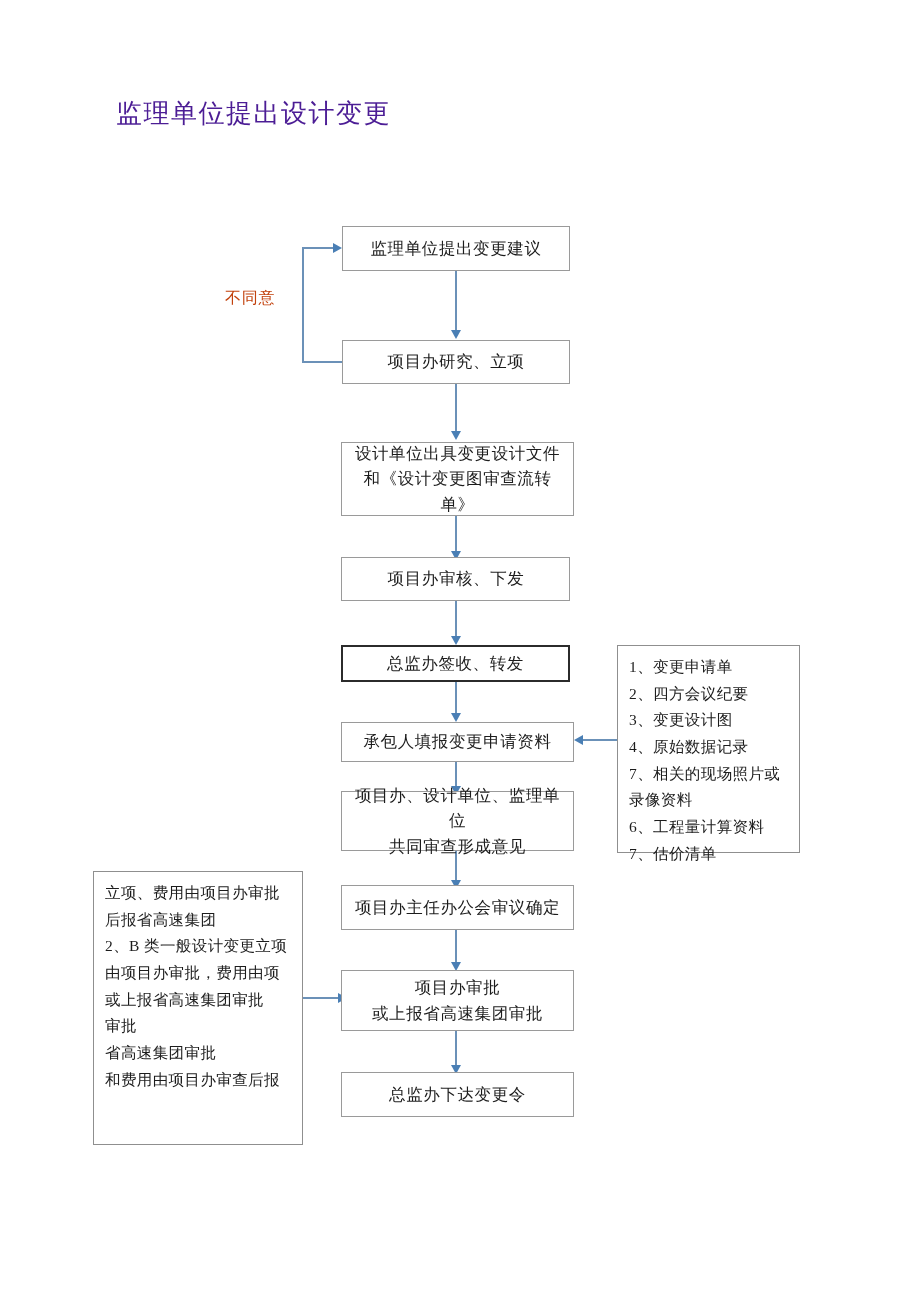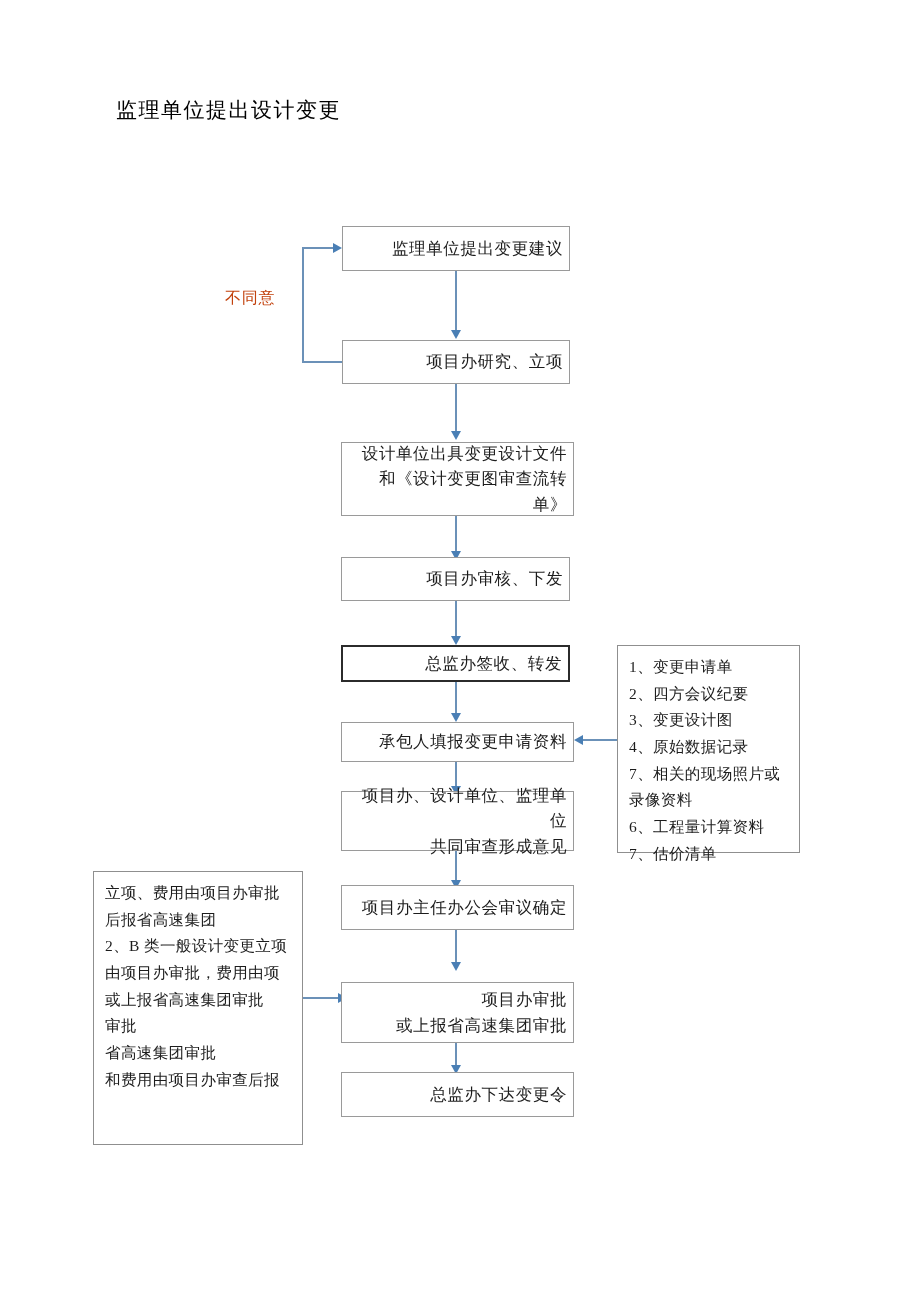--- a/index.html
+++ b/index.html
@@ -15,36 +15,36 @@
     position: relative;
     width: 920px;
     height: 1301px;
     background: #ffffff;
     overflow: hidden;
   }
   .page-title {
     position: absolute;
     left: 116px;
     top: 96px;
-    font-size: 21px;
+    font-size: 26px;
     letter-spacing: 1.5px;
-    color: #000000;
+    color: #4c1d95;
     white-space: nowrap;
     text-align: right;
   }
   
   .node {
     position: absolute;
     box-sizing: border-box;
     background: #ffffff;
     border: 1px solid #9a9a9a;
     display: flex;
     align-items: center;
     justify-content: center;
-    text-align: right;
+    text-align: center;
     font-size: 16.5px;
     line-height: 1.55;
     letter-spacing: 0.6px;
     color: #1c1c1c;
     padding: 2px 6px;
   }
   .node.emphasis {
     border: 2px solid #2b2b2b;
   }
   .node .node-text {
@@ -186,21 +186,21 @@
     <span class="node-text">
       <span class="line2">项目办、设计单位、监理单位</span>
       <span class="line2">共同审查形成意见</span>
     </span>
   </div>
 
   <div class="node" style="left:341px; top:885px; width:233px; height:45px;">
     <span class="node-text">项目办主任办公会审议确定</span>
   </div>
 
-  <div class="node" style="left:341px; top:970px; width:233px; height:61px;margin-top:12px;">
+  <div class="node" style="left:341px; top:970px; width:233px; height:61px;">
     <span class="node-text">
       <span class="line2">项目办审批</span>
       <span class="line2">或上报省高速集团审批</span>
     </span>
   </div>
 
   <div class="node" style="left:341px; top:1072px; width:233px; height:45px;">
     <span class="node-text">总监办下达变更令</span>
   </div>
 

